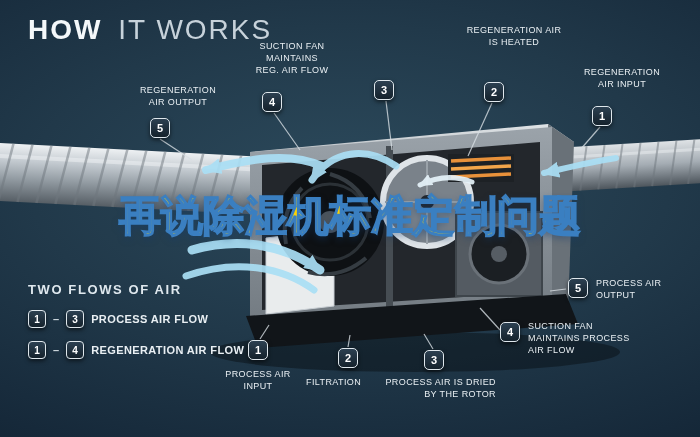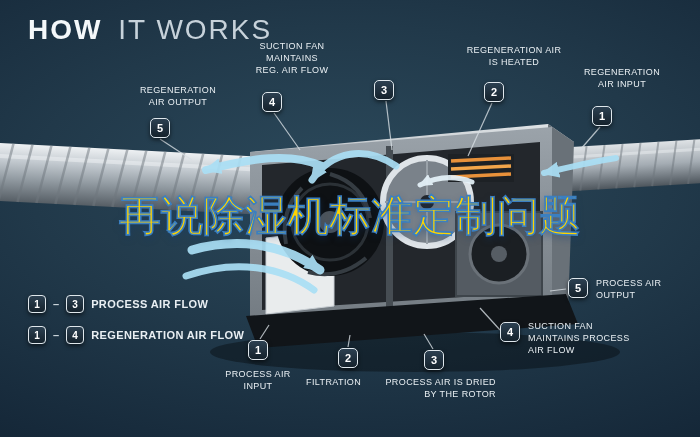--- a/index.html
+++ b/index.html
@@ -16,21 +16,21 @@
   .scene{ position:absolute; left:0; top:0; z-index:1; }
 
   
   .title{ position:absolute; left:28px; top:14px; z-index:4; font-size:28px; color:#eef3f6; letter-spacing:2px;text-align:right; }
   .title .t1{ font-weight:700; color:#f4f8fa; }
   .title .t2{ font-weight:400; color:#c7d2da; margin-left:6px; }
 
   
   .watermark{
     position:absolute; left:70px; top:188px; width:560px; z-index:5;
-    text-align:center; font-size:42px; font-weight:400;
+    text-align:center; font-size:42px; font-weight:700;
     font-family:"DejaVu Sans","Liberation Sans",sans-serif;
     color:#ffd400;
     -webkit-text-stroke:1.6px #3a7fc1;
     text-shadow:0 3px 7px rgba(20,60,110,.55);
     white-space:nowrap;
   }
 
   
   .label{
     position:absolute; z-index:3;
@@ -47,21 +47,21 @@
     box-shadow:0 2px 4px rgba(0,0,0,.55);
   }
   .badge--sm{ position:static; width:18px; height:18px; font-size:10px; border-radius:4px; }
 
   .c0-label{left:130px; top:84px;  width:96px;  text-align:center;}
   .c0-badge{left:150px; top:118px;}
   .c1-label{left:246px; top:40px;  width:92px;  text-align:center;}
   .c1-badge{left:262px; top:92px;}
   .c2-label{left:352px; top:40px;  width:80px;  text-align:center;}
   .c2-badge{left:374px; top:80px;}
-  .c3-label{left:460px; top:44px;  width:108px; text-align:center;}
+  .c3-label{left:460px; top:24px;  width:108px; text-align:center;}
   .c3-badge{left:484px; top:82px;}
   .c4-label{left:576px; top:66px;  width:92px;  text-align:center;}
   .c4-badge{left:592px; top:106px;}
   .c5-badge{left:568px; top:278px;}
   .c5-label{left:596px; top:277px; width:90px;  text-align:left;}
   .c6-badge{left:500px; top:322px;}
   .c6-label{left:528px; top:320px; width:112px; text-align:left;}
   .c7-badge{left:424px; top:350px;}
   .c7-label{left:372px; top:376px; width:124px; text-align:right;}
   .c8-badge{left:338px; top:348px;}
@@ -245,20 +245,21 @@
 BY THE ROTOR</div>
 
   <div class="badge c8-badge">2</div>
   <div class="label c8-label">FILTRATION</div>
 
   <div class="badge c9-badge">1</div>
   <div class="label c9-label">PROCESS AIR
 INPUT</div>
 
   <div class="legend">
+    <div class="legend-heading">TWO FLOWS OF AIR</div>
     <div class="legend-row">
       <span class="badge badge--sm">1</span>
       <span class="legend-dash">–</span>
       <span class="badge badge--sm">3</span>
       <span class="legend-label">PROCESS AIR FLOW</span>
     </div>
     <div class="legend-row">
       <span class="badge badge--sm">1</span>
       <span class="legend-dash">–</span>
       <span class="badge badge--sm">4</span>

